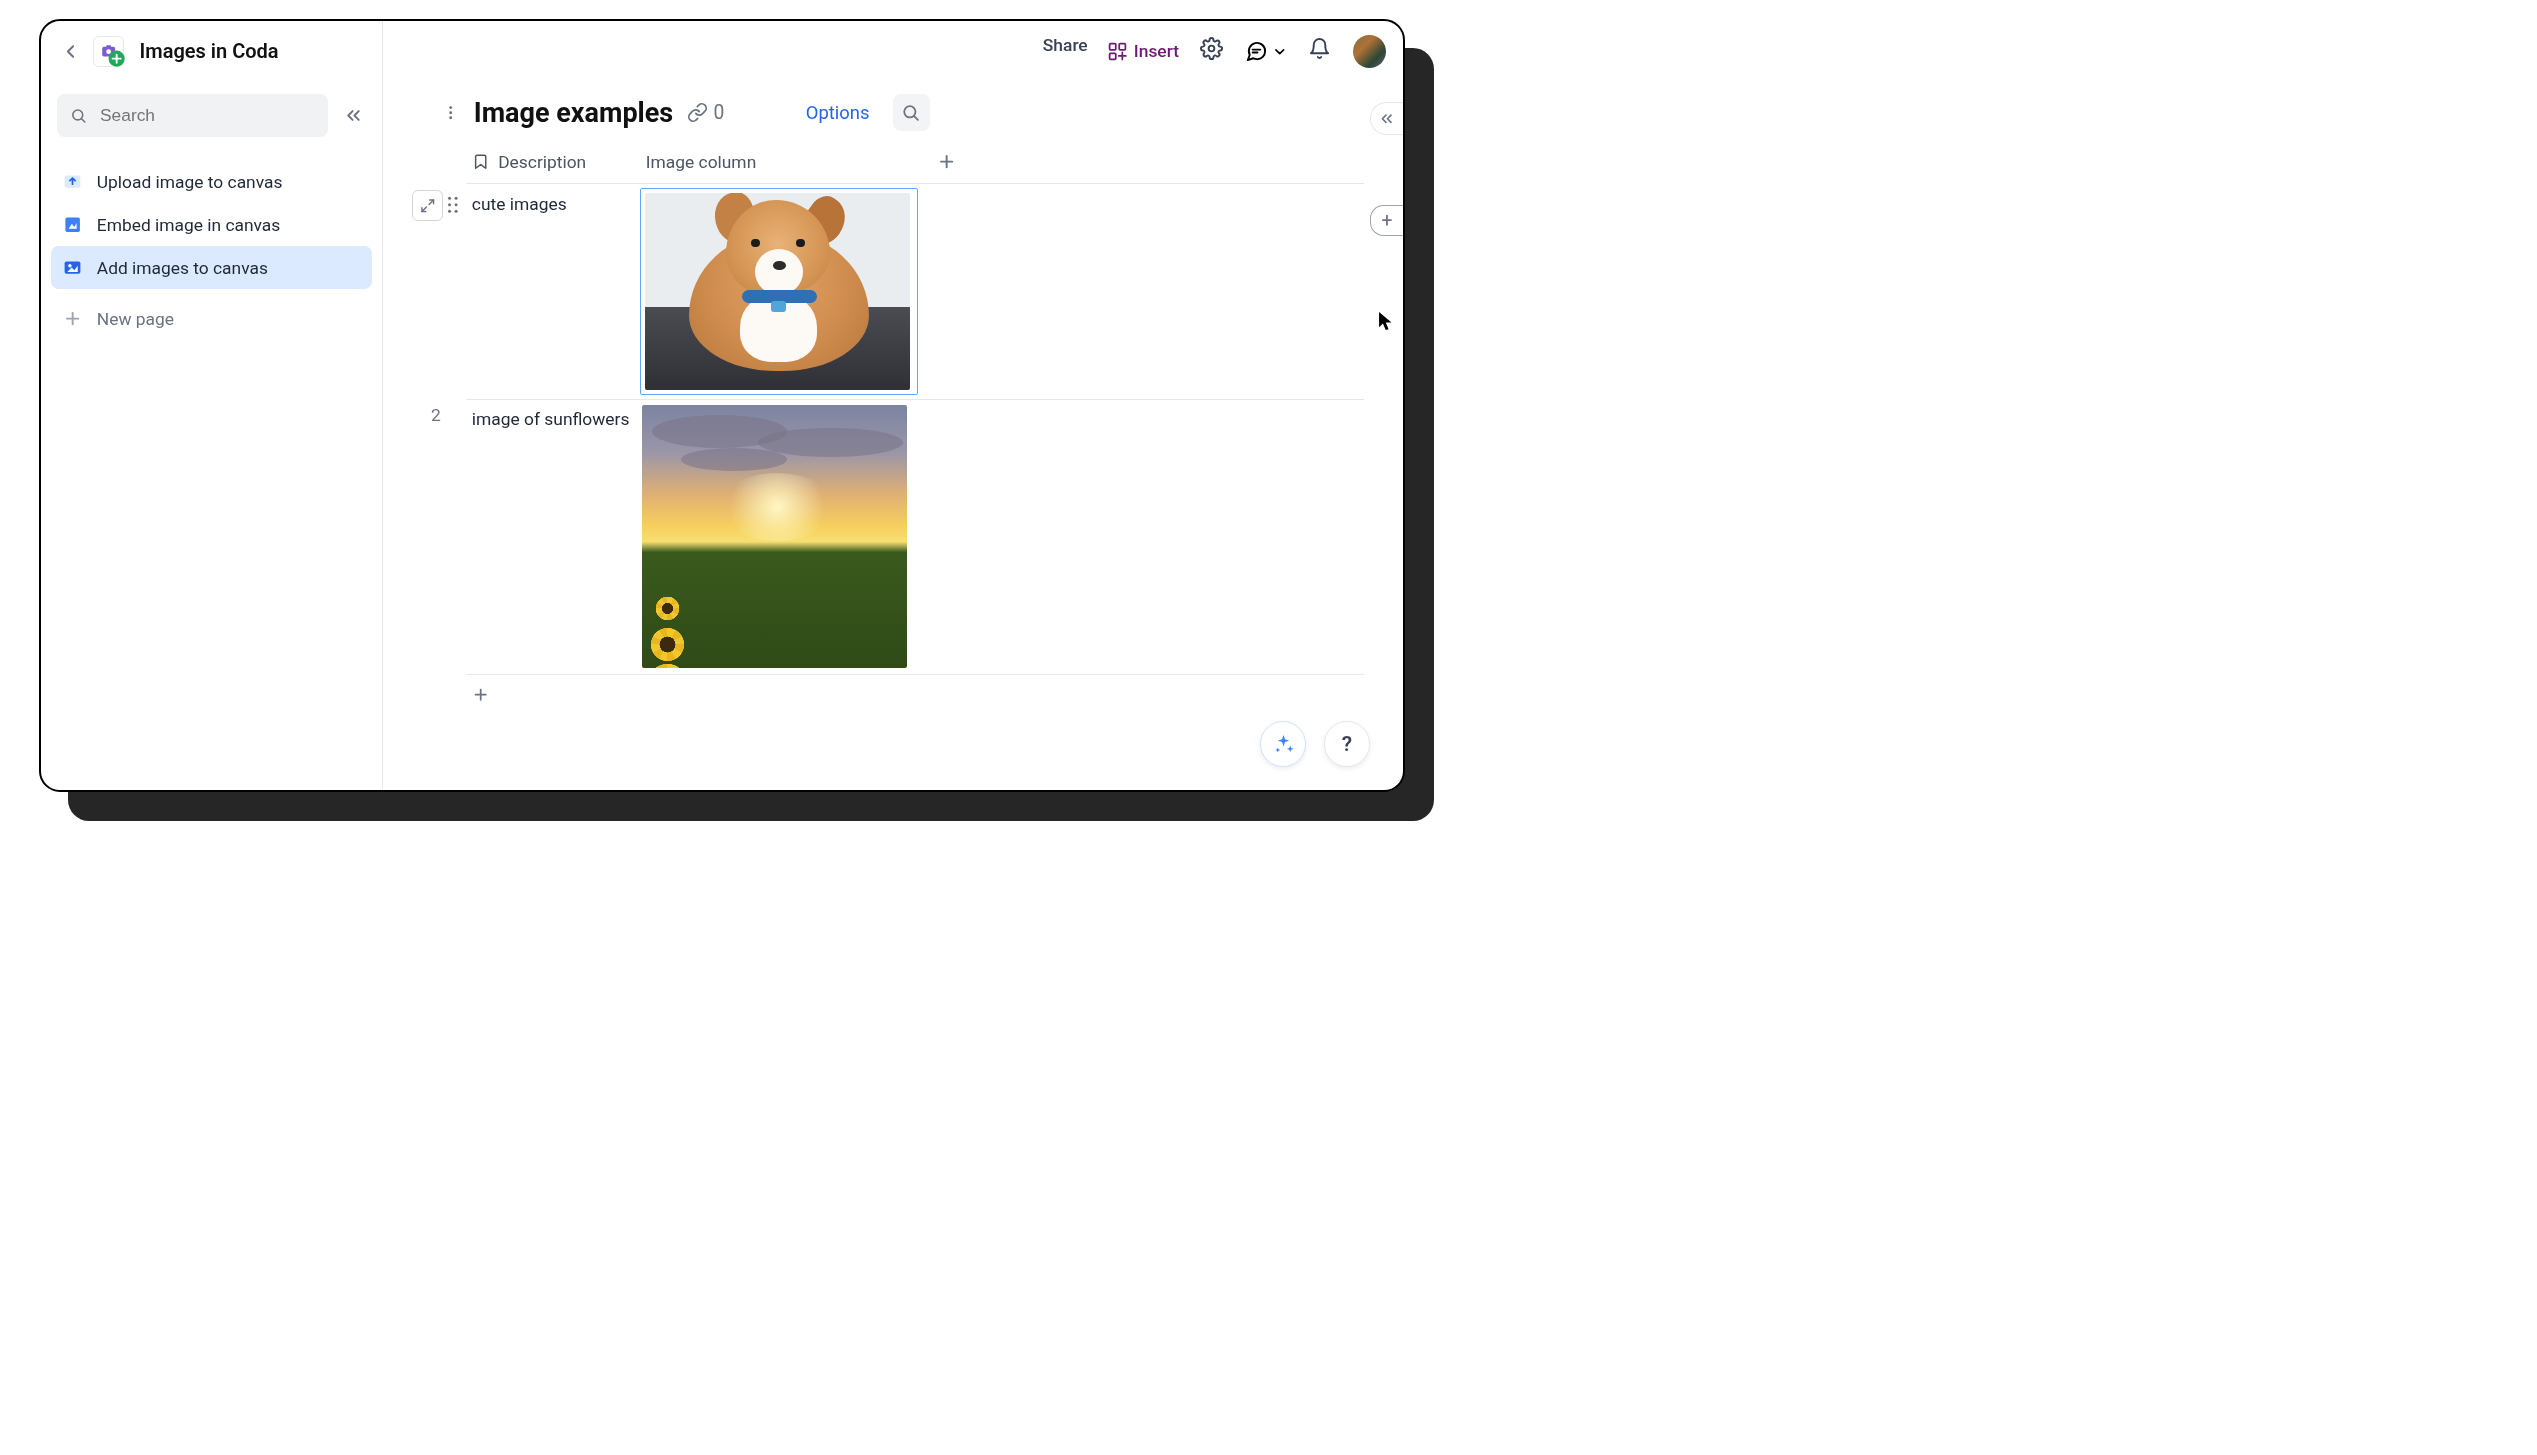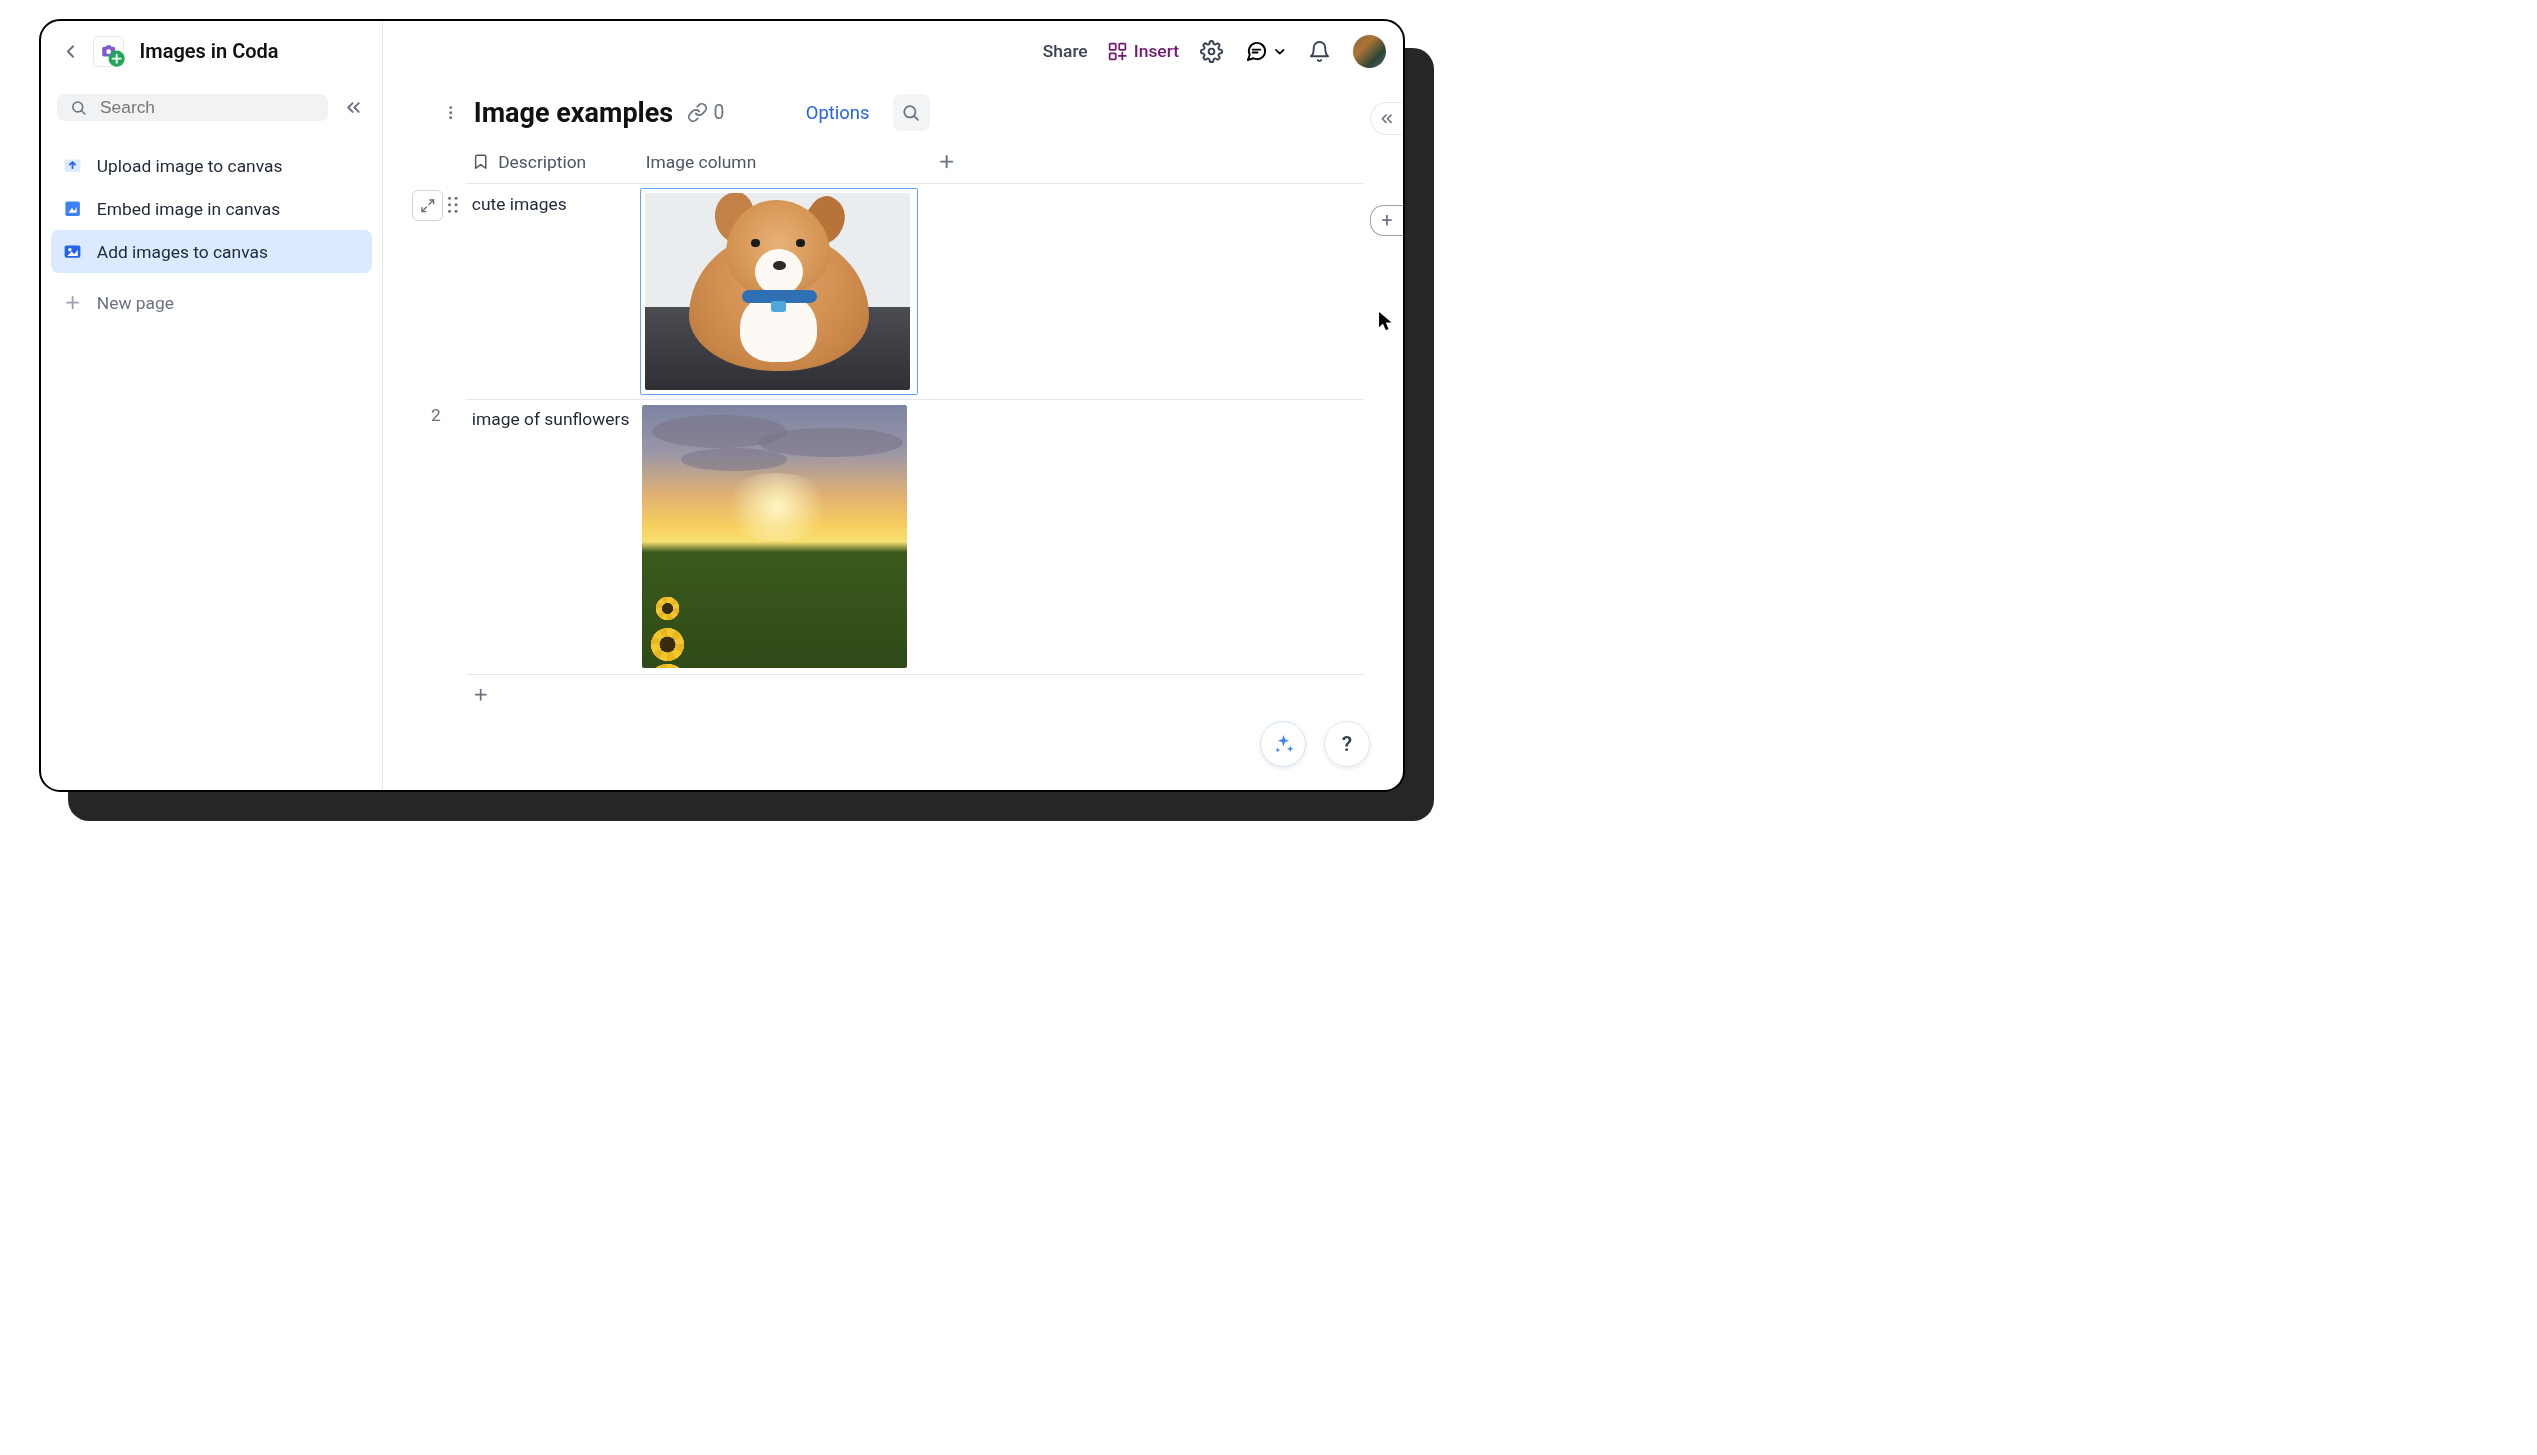--- a/index.html
+++ b/index.html
@@ -28,21 +28,21 @@
     gap: 9.7px;
   }
   .back-btn { width: 25px; height: 25px; display:flex; align-items:center; justify-content:center; color:#6b7280; cursor:pointer; }
   .doc-icon-box {
     width: 31px; height: 31px; border:1px solid #e5e7eb; border-radius:5.8px;
     display:flex; align-items:center; justify-content:center; position:relative;
   }
   .doc-icon-box svg { width:19.3px; height:19.3px; }
   .doc-title { font-size: 20px; font-weight:600; color:#111; margin-left:5.8px; }
   .topbar-spacer { flex:1; }
-  .top-right { display:flex; align-items:center; gap:19.3px; }
+  .top-right { display:flex; gap:19.3px; }
   .share-text { font-size:17.4px; font-weight:500; color:#374151; cursor:pointer; }
   .insert-group { display:flex; align-items:center; gap:5.8px; cursor:pointer; color:#701a75; font-size:17.4px; font-weight:500; }
   .icon-btn { width:27px; height:27px; display:flex; align-items:center; justify-content:center; color:#374151; cursor:pointer; }
   .comment-group { display:flex; align-items:center; }
   .avatar {
     width:33px; height:33px; border-radius:50%;
     background: linear-gradient(135deg,#8a6d3b 0%, #ad7236 35%, #2e4637 70%, #55646e 100%);
     cursor:pointer;
   }
 
@@ -56,21 +56,21 @@
     position:relative;
   }
   .search-row {
     display:flex; align-items:center; gap:11.6px;
     padding: 0 15.5px 15.5px 15.5px;
   }
   .search-box {
     flex:1;
     background:#f1f2f4;
     border-radius:7.7px;
-    height:27px;
+    height:43px;
     display:flex; align-items:center;
     padding:0 13.5px; gap:13px;
     color:#6b7280; font-size:17.4px;
   }
   .search-box input {
     border:none; outline:none; background:transparent; font-size:17.4px; color:#374151; width:100%;
   }
   .collapse-btn { width:27px; height:27px; display:flex; align-items:center; justify-content:center; color:#6b7280; cursor:pointer; }
   .nav {
     padding: 7.7px 9.7px;

